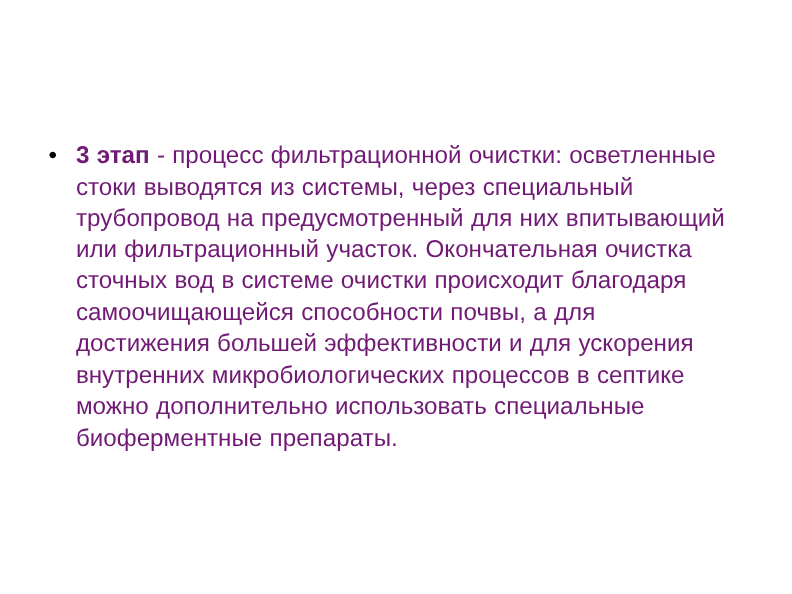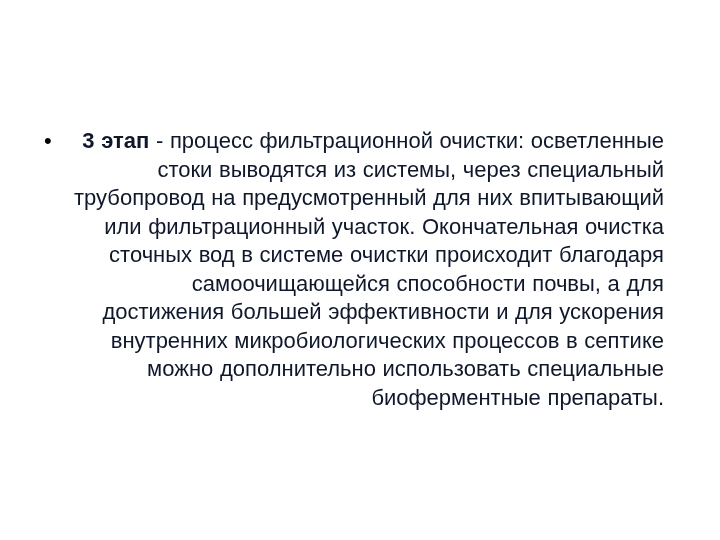--- a/index.html
+++ b/index.html
@@ -30,22 +30,22 @@
     font-size: 22px;
     line-height: 28.5px;
     color: #000000;
     text-align: left;
   }
   .bullet-text {
     margin: 0;
     width: 595px;
     font-size: 22px;
     line-height: 28.5px;
-    color: #0f172a;
-    text-align: right;
+    color: #701a75;
+    text-align: left;
     word-spacing: 0.5px;
   }
   .bullet-text strong {
     font-weight: bold;
   }
 </style>
 </head>
 <body>
 
 <div class="slide">

